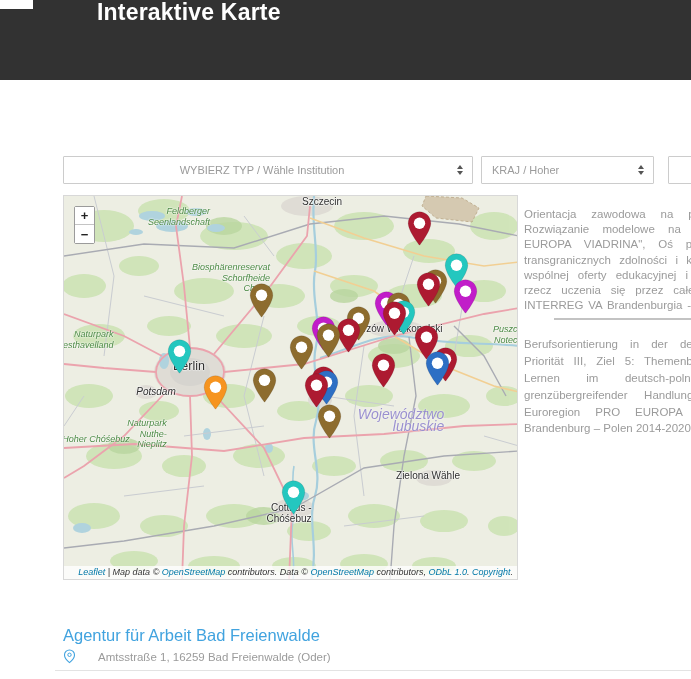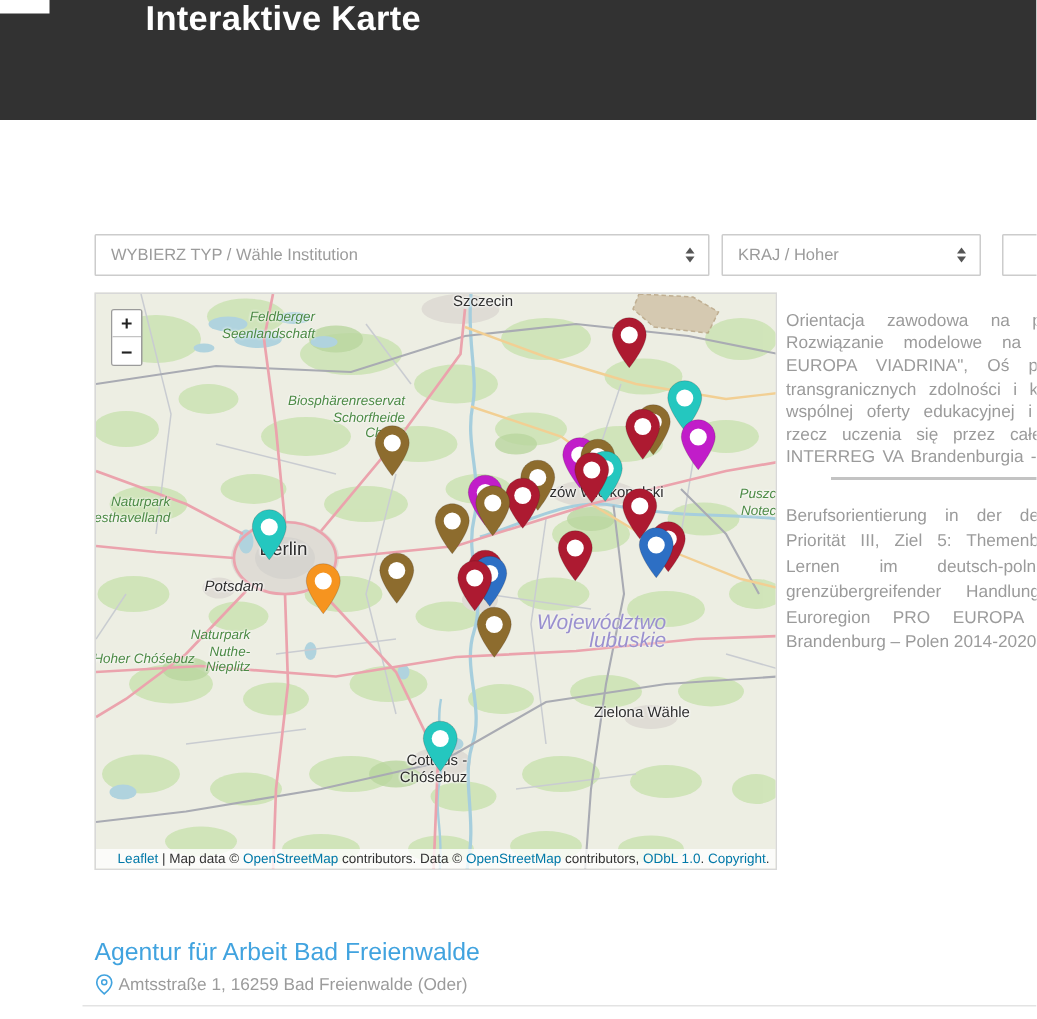--- a/index.html
+++ b/index.html
@@ -8,21 +8,21 @@
 
   
   .hdr{position:absolute;left:0;top:0;width:691px;height:80px;background:#323232;}
   .hdr h1{margin:-3px 0 0 97px;color:#fff;font-size:23px;font-weight:bold;line-height:30px;letter-spacing:.2px;}
   .white-corner{position:absolute;left:0;top:0;width:33px;height:9px;background:#fff;z-index:6;}
 
   
   .select{position:absolute;top:156px;height:28px;background:#fff;border:1px solid #ccc;border-radius:1px;
           box-sizing:border-box;display:flex;align-items:center;padding:0 22px 0 10px;
           color:#9b9b9b;font-size:11px;cursor:pointer;}
-  #sel-type{left:63px;width:410px;}
+  #sel-type{left:63px;width:410px;justify-content:center;}
   #sel-country{left:481px;width:173px;}
   #sel-third{left:668px;width:60px;}
   .updown{position:absolute;right:9px;top:50%;transform:translateY(-50%);display:flex;flex-direction:column;gap:2px;}
   .updown i{display:block;width:0;height:0;border-left:3.5px solid transparent;border-right:3.5px solid transparent;}
   .updown .up{border-bottom:4px solid #555;}
   .updown .dn{border-top:4px solid #555;}
 
   
   .map{position:absolute;left:63px;top:195px;width:455px;height:385px;overflow:hidden;
        box-sizing:border-box;border:1px solid #d8d8d8;background:#edeee3;}
@@ -34,33 +34,33 @@
   .big{font-size:12.5px;line-height:14px;}
   .green{font-size:9px;color:#4c8a45;font-style:italic;line-height:10.5px;text-shadow:0 0 2px #fff,0 0 2px #fff;}
   .admin{font-size:14px;color:#9a90cf;font-style:italic;line-height:12px;text-shadow:0 0 2px #fff;}
   .marker{position:absolute;width:25px;height:35px;}
   .zoomctl{position:absolute;left:10px;top:10px;width:19px;border:1px solid #9b9b9b;border-radius:2px;background:#fff;z-index:4;}
   .zoomctl button{display:block;width:100%;height:18px;background:#fff;border:none;border-bottom:1px solid #c4c4c4;
                   font-size:13px;font-weight:bold;color:#222;line-height:15px;padding:0;cursor:pointer;
                   font-family:"Liberation Sans",sans-serif;}
   .zoomctl button:last-child{border-bottom:none;}
   .attribution{position:absolute;left:0;right:0;bottom:0;height:13px;background:rgba(255,255,255,.78);
-               font-size:9px;line-height:13px;color:#333;text-align:right;padding-right:4px;white-space:nowrap;z-index:4;}
+               font-size:9px;line-height:13px;color:#333;text-align:right;padding-right:4px;white-space:nowrap;z-index:4;font-style:italic;}
   .alink{color:#0078a8;}
 
   
   .panel{position:absolute;left:524px;top:207px;width:200px;color:#9b9b9b;font-size:11.5px;}
   .pline{text-align:justify;text-align-last:justify;line-height:15.2px;}
   #panel-de .pline{line-height:16.8px;}
   .nojust{text-align-last:left;}
   .panel .pdiv{border:none;height:2px;background:#c3c3c3;margin:5px 0 16px 30px;width:138px;}
 
   
   .listing-title{position:absolute;left:63px;top:626px;font-size:16.5px;color:#41a3df;text-decoration:none;cursor:pointer;}
-  .addr{position:absolute;left:63px;top:649px;display:flex;align-items:center;gap:3px;color:#9b9b9b;font-size:11.5px;}
+  .addr{position:absolute;left:63px;top:649px;display:flex;align-items:center;gap:22px;color:#9b9b9b;font-size:11.5px;}
   .listing-divider{position:absolute;left:55px;top:670px;width:636px;height:1px;background:#e3e3e3;}
 </style>
 </head>
 <body>
 
 <div class="hdr">
   <h1>Interaktive Karte</h1>
 </div>
 <div class="white-corner"></div>
 

